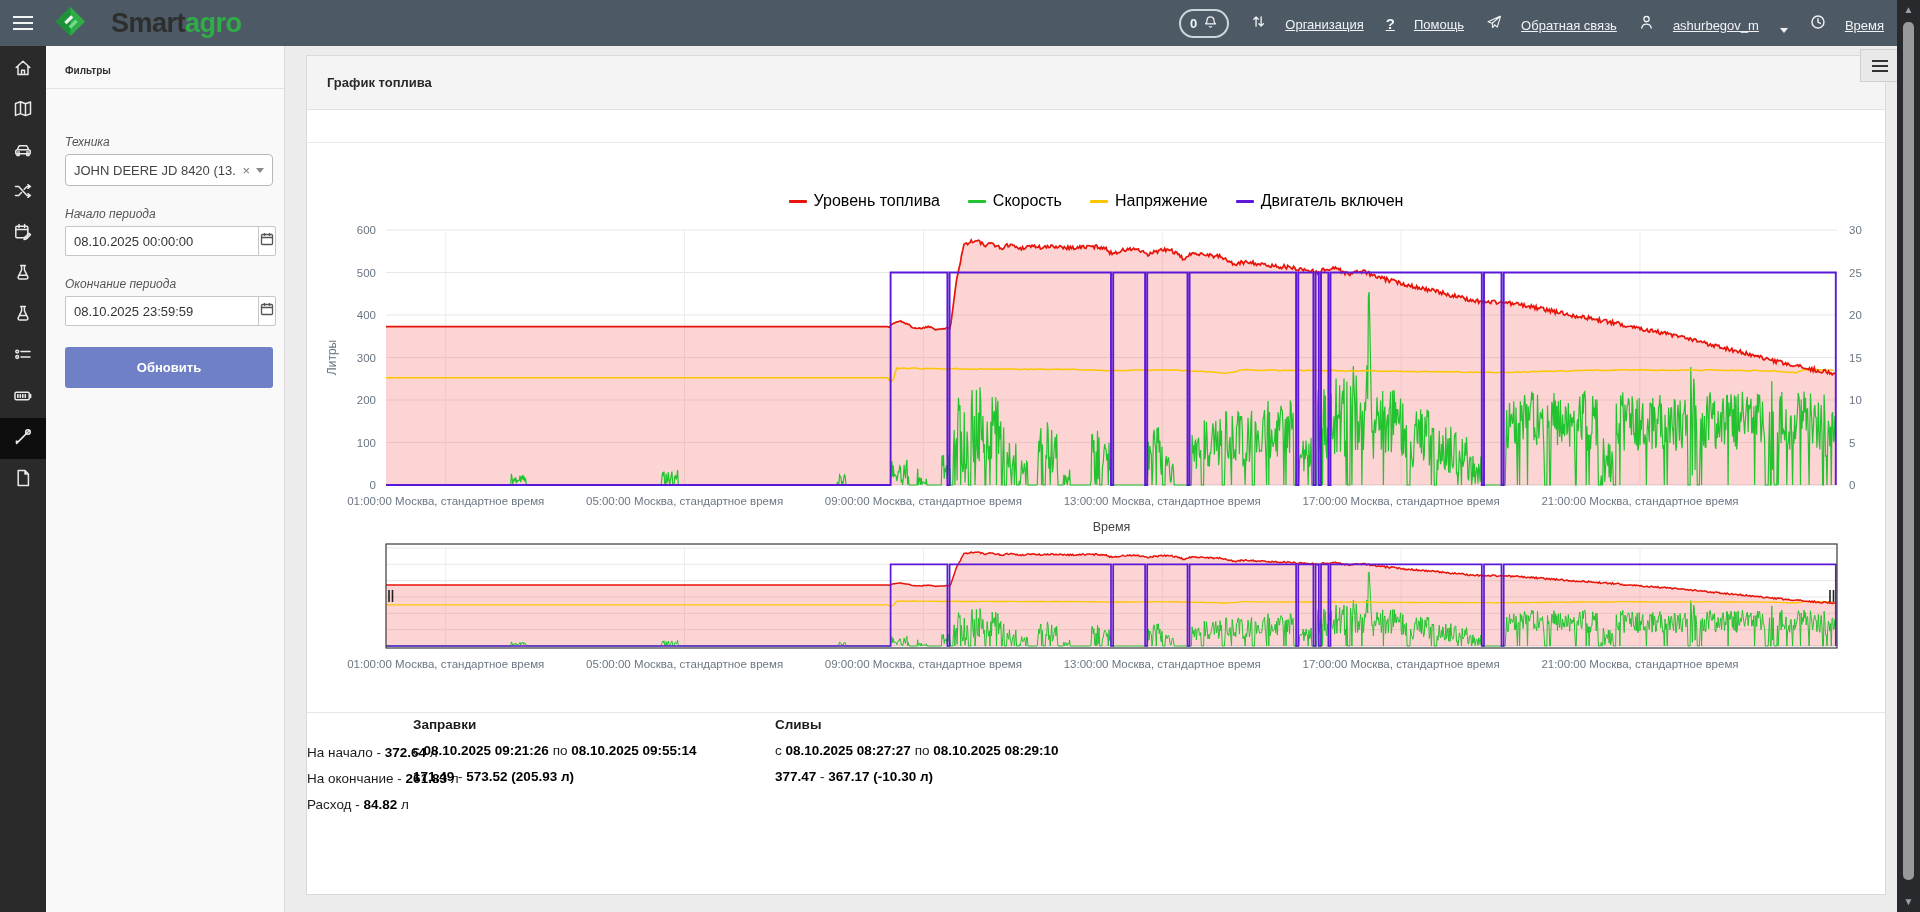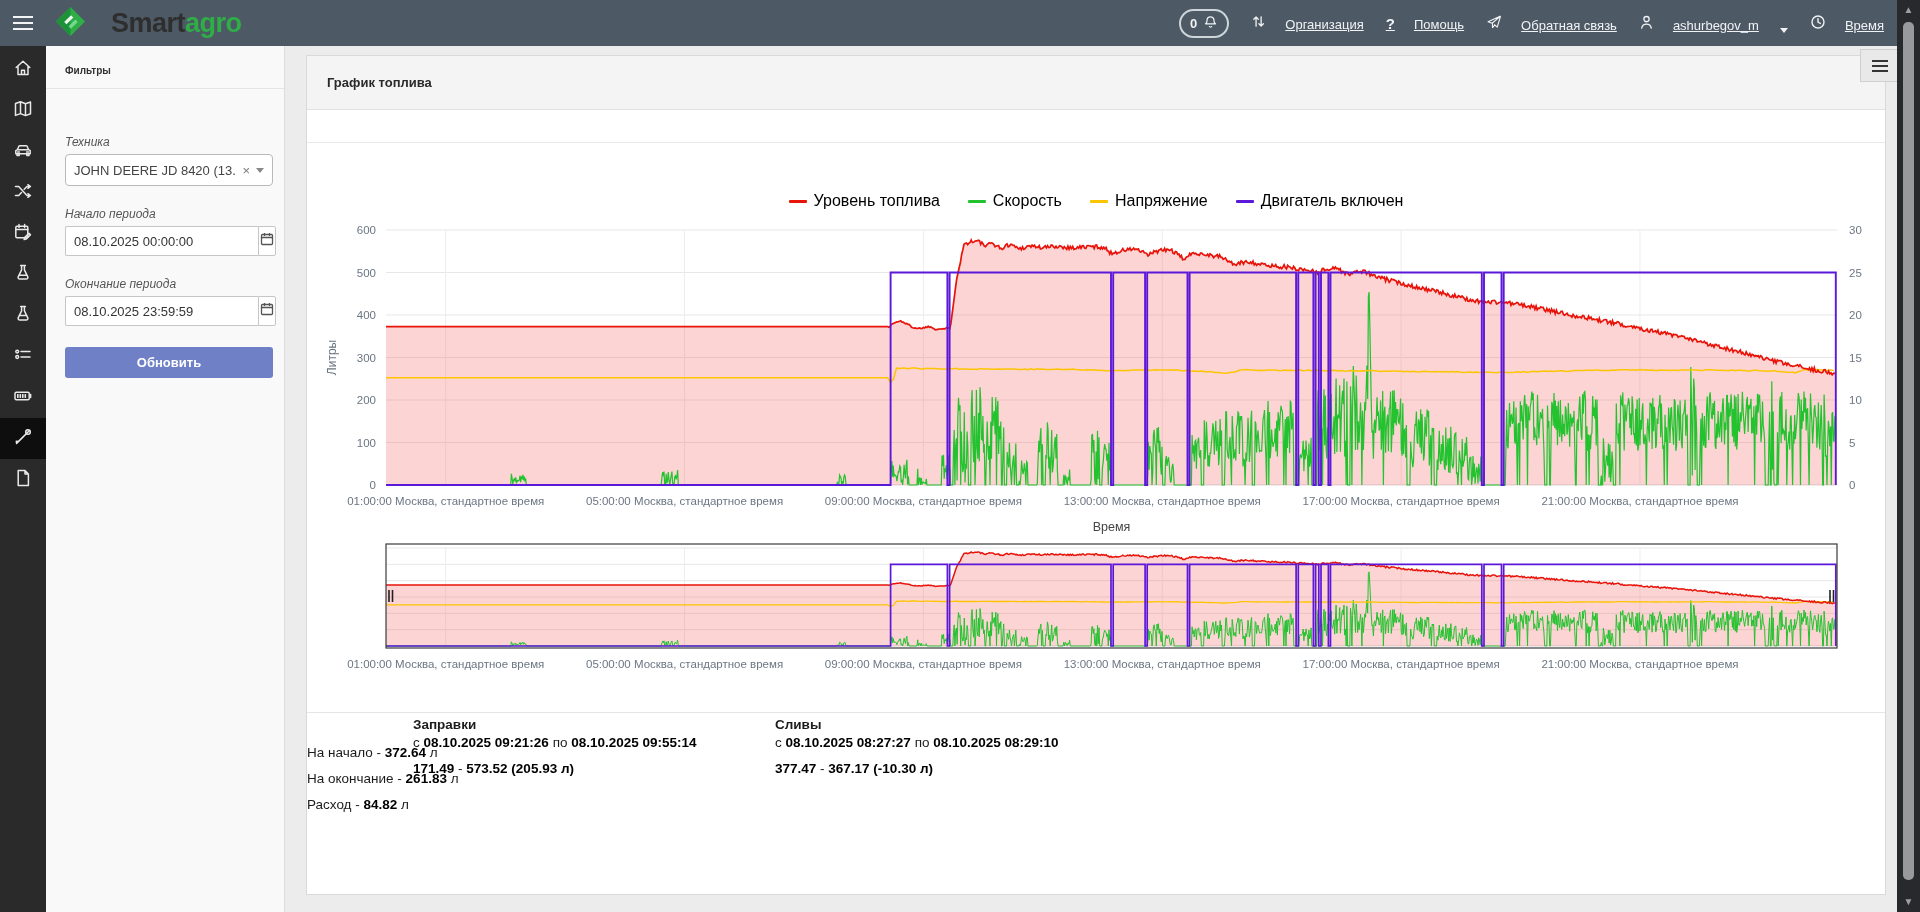--- a/index.html
+++ b/index.html
@@ -33,21 +33,21 @@
   .f-label { font-size:12px; color:#555; margin-bottom:5px;font-style:italic; }
   .f-group { margin-bottom:21px; }
   .f-select { width:208px; height:32px; border:1px solid #b9b9b9; border-radius:4px; background:#fff; display:flex; align-items:center; padding:0 8px; cursor:pointer; }
   .f-select .val { flex:1; font-size:13px; color:#444; white-space:nowrap; overflow:hidden; }
   .f-select .clr { color:#777; font-size:13px; margin:0 6px; cursor:pointer; }
   .sel-caret { width:0; height:0; border-left:4px solid transparent; border-right:4px solid transparent; border-top:5px solid #888; }
   .f-daterow { display:flex; width:208px; }
   .f-input { flex:1; height:30px; border:1px solid #c6c6c6; border-right:none; border-radius:2px 0 0 2px; background:#fff; font-size:13px; color:#333; padding:0 8px; font-family:"Liberation Sans",sans-serif; }
   .cal-btn { width:36px; height:30px; border:1px solid #c6c6c6; border-radius:0 2px 2px 0; background:#fff; display:flex; align-items:center; justify-content:center; cursor:pointer; }
   .cal-btn svg { stroke:#555; fill:none; stroke-width:1.3; }
-  .update-btn { width:208px; height:31px; background:#6f80c6; color:#fff; font-size:13px; font-weight:bold; border:none; border-radius:3px; cursor:pointer; font-family:"Liberation Sans",sans-serif; }
+  .update-btn { width:208px; height:41px; background:#6f80c6; color:#fff; font-size:13px; font-weight:bold; border:none; border-radius:3px; cursor:pointer; font-family:"Liberation Sans",sans-serif; }
 
   
   .card { position:absolute; left:306px; top:55px; width:1580px; height:840px; background:#fff; border:1px solid #d9d9d9; z-index:5; }
   .card-header { height:54px; background:#f4f4f4; border-bottom:1px solid #e2e2e2; display:flex; align-items:center; padding-left:20px; }
   .card-title { font-size:13px; font-weight:bold; color:#2a2a2a; }
   .card-toolbar { height:33px; background:#fff; border-bottom:1px solid #e9e9e9; }
   .chart-menu-btn { position:absolute; left:1860px; top:49px; width:40px; height:33px; background:#e9e9e9; border:1px solid #cfcfcf; display:flex; flex-direction:column; justify-content:center; align-items:center; gap:3px; cursor:pointer; z-index:40; }
   .chart-menu-btn i { display:block; width:16px; height:2px; background:#333; }
 
   .legend { position:absolute; left:306px; top:192px; width:1580px; display:flex; justify-content:center; gap:28px; z-index:8; }
@@ -61,21 +61,21 @@
 
   .hr-divider { position:absolute; left:307px; top:712px; width:1578px; height:1px; background:#e6e6e6; z-index:7; }
 
   
   .summary { position:absolute; z-index:8; font-size:13.5px; color:#1c1c1c; }
   .summary b { color:#000; }
   .sum-left { left:307px; top:745px; }
   .sum-left p { margin-bottom:11px; }
   .sum-refuels { left:413px; top:717px; }
   .sum-drains  { left:775px; top:717px; }
-  .sum-title { font-weight:bold; margin-bottom:1px; }
+  .sum-title { font-weight:bold; margin-bottom:9px; }
   .sum-line { margin-bottom:7px; line-height:19px; }
 
   
   .scrollbar { position:absolute; right:0; top:0; width:23px; height:912px; background:#27292c; z-index:50; }
   .sb-arrow { position:absolute; left:0; width:23px; text-align:center; color:#9aa0a5; font-size:10px; cursor:pointer; }
   .sb-thumb { position:absolute; left:6px; width:11px; top:22px; height:858px; background:#97999c; border-radius:5px; cursor:pointer; }
 </style>
 </head>
 <body>
 

